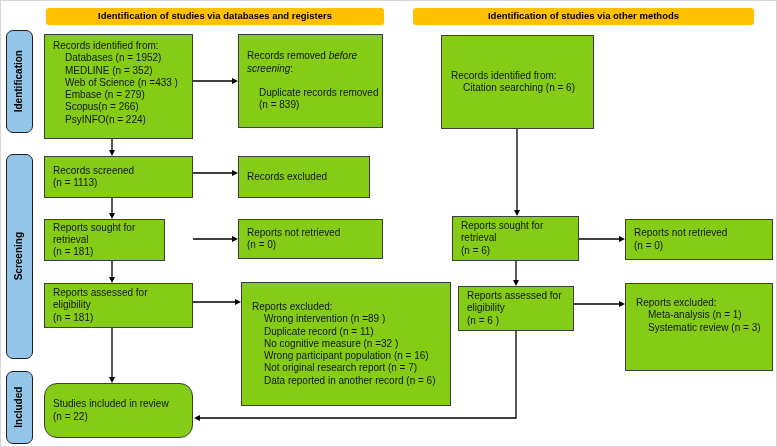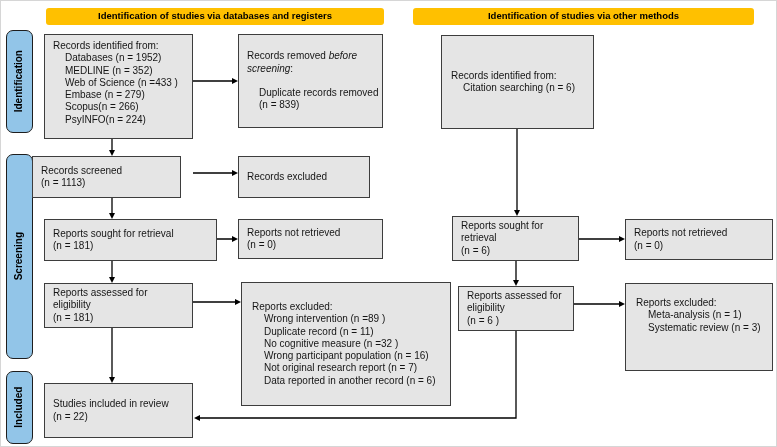--- a/index.html
+++ b/index.html
@@ -22,37 +22,37 @@
     position:absolute; left:5px; width:27px; background:var(--sidebar_fill,#92C5E8);
     border:1.2px solid #1e1e1e; border-radius:7px; box-sizing:border-box;
     display:flex; align-items:center; justify-content:center;
   }
   .stage .vtext { transform:rotate(-90deg); white-space:nowrap; font-weight:bold; font-size:10px; color:#000; }
   #stage-identification { top:29px; height:103px; }
   #stage-screening { top:153px; height:205px; }
   #stage-included { top:370px; height:73px; }
 
   .box {
-    position:absolute; background:#e5e5e5; border:1.3px solid #3d3d3d;
+    position:absolute; background:#84cc16; border:1.3px solid #3d3d3d;
     box-sizing:border-box; padding-left:8px; padding-right:3px;
   }
   .vcenter { display:flex; flex-direction:column; justify-content:center; }
   .indent { padding-left:12px; }
   .it { font-style:italic; }
   .line { white-space:normal; }
 
   #box-l1 { left:43px; top:33px; width:149px; height:105px; padding-top:5px; }
   #box-r1 { left:237px; top:33px; width:145px; height:94px;gap:12px; }
-  #box-l2 { left:31px; top:155px; width:149px; height:42px; }
+  #box-l2 { left:43px; top:155px; width:149px; height:42px; }
   #box-r2 { left:237px; top:155px; width:132px; height:42px;gap:8px; }
-  #box-l3 { left:43px; top:218px; width:173px; height:42px; }
+  #box-l3 { left:43px; top:218px; width:121px; height:42px; }
   #box-r3 { left:237px; top:218px; width:145px; height:40px; }
   #box-l4 { left:43px; top:282px; width:149px; height:45px; }
   #box-r4 { left:240px; top:281px; width:210px; height:124px; padding-left:10px; }
-  #box-l5 { left:43px; top:382px; width:149px; height:55px; }
+  #box-l5 { left:43px; top:382px; width:149px; height:55px;border-radius:13px; }
   #box-c1 { left:440px; top:34px; width:153px; height:94px; padding-left:9px; }
   #box-c2 { left:451px; top:215px; width:127px; height:45px;justify-content:center; }
   #box-d2 { left:624px; top:218px; width:148px; height:41px; }
   #box-c3 { left:457px; top:285px; width:116px; height:45px; }
   #box-d3 { left:624px; top:282px; width:148px; height:88px; padding-top:13px; padding-left:10px; }
 </style>
 </head>
 <body>
 
 <div class="canvas">

